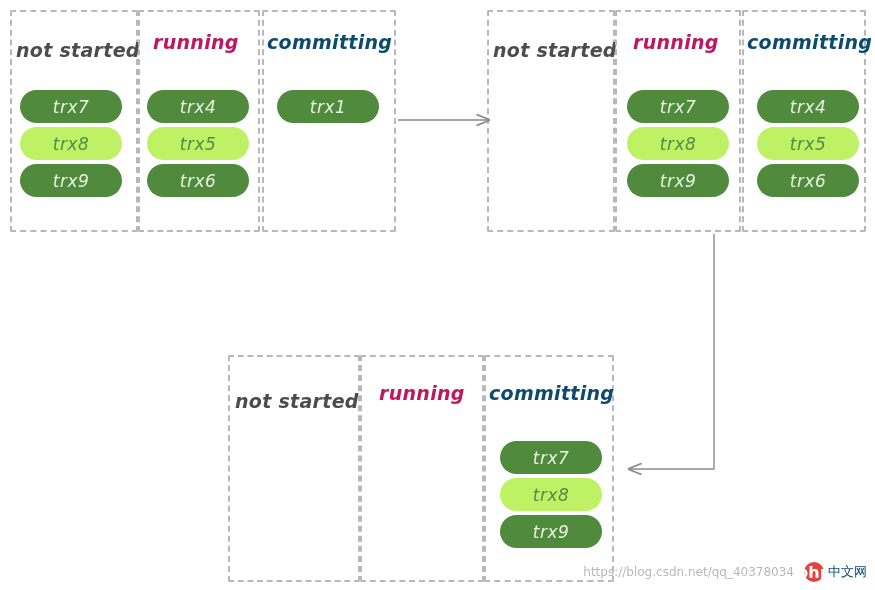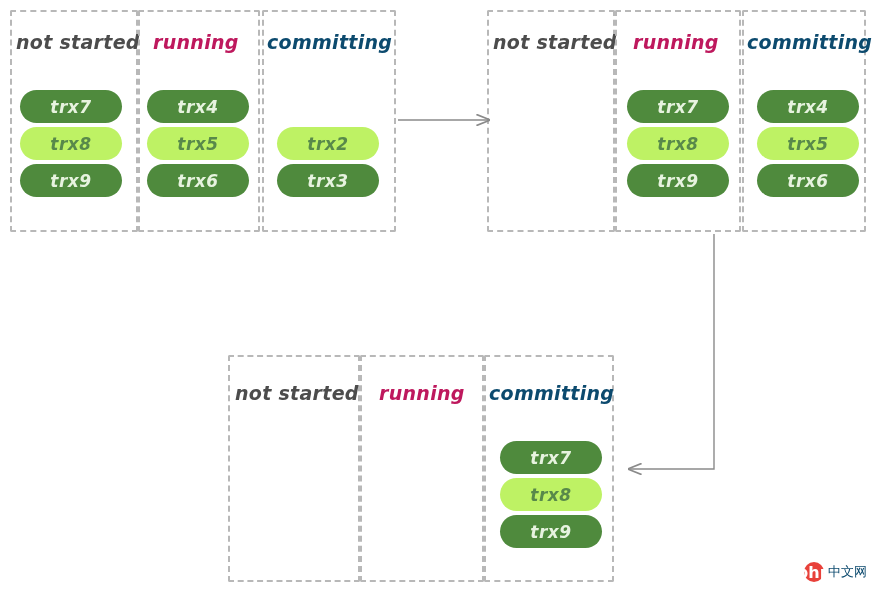--- a/index.html
+++ b/index.html
@@ -28,35 +28,35 @@
   }
   .col-label {
     position: absolute;
     font-family: "DejaVu Sans", sans-serif;
     font-size: 19px;
     font-style: italic;
     font-weight: 600;
     white-space: nowrap;
     letter-spacing: 0.3px;
   }
-  .label-notstarted { color: #4c4c4c; }
+  .label-notstarted { color: #4c4c4c; margin-top: 8px; }
   .label-running { color: #be185d; }
   .label-committing { color: #0c4a6e; }
 
   .pill {
     position: absolute;
     width: 102px;
     height: 33px;
     border-radius: 17px;
     display: flex;
     align-items: center;
     justify-content: center;
     font-size: 17px;
     font-style: italic;
-    font-weight: 700;
+    font-weight: 400;
     letter-spacing: 0.5px;
     box-sizing: border-box;
   }
   .pill.dark {
     background: #4f8a3d;
     color: #e7f3df;
   }
   .pill.light {
     background: #bef264;
     color: #58894a;
@@ -121,22 +121,21 @@
   <div class="group" style="left:138px; top:10px; width:122px; height:222px;">
   </div>
   <div class="col-label label-running" style="left:153px; top:31px;">running</div>
   <div class="pill dark" style="left:147px; top:90px;">trx4</div>
   <div class="pill light" style="left:147px; top:127px;">trx5</div>
   <div class="pill dark" style="left:147px; top:164px;">trx6</div>
 
   <div class="group" style="left:262px; top:10px; width:134px; height:222px;">
   </div>
   <div class="col-label label-committing" style="left:267px; top:31px;">committing</div>
-  <div class="pill light" style="left:277px; top:127px;">trx2</div>
-  <div class="pill dark" style="left:277px; top:164px;">trx3</div>
+  <div class="pill dark" style="left:277px; top:90px;">trx1</div>
 
   <div class="group" style="left:487px; top:10px; width:128px; height:222px;">
   </div>
   <div class="col-label label-notstarted" style="left:493px; top:31px;">not started</div>
 
   <div class="group" style="left:615px; top:10px; width:126px; height:222px;">
   </div>
   <div class="col-label label-running" style="left:633px; top:31px;">running</div>
   <div class="pill dark" style="left:627px; top:90px;">trx7</div>
   <div class="pill light" style="left:627px; top:127px;">trx8</div>
@@ -172,19 +171,20 @@
     </defs>
     <g>
       <path d="M398,120 L489,120" fill="none" stroke="#8a8a8a" stroke-width="1.4" marker-end="url(#ah)"></path>
     </g>
     <g>
       <path d="M714,234 L714,469 L629,469" fill="none" stroke="#8a8a8a" stroke-width="1.4" marker-end="url(#ah)"></path>
     </g>
   </svg>
 
   <div class="watermark">
+    <span class="wm-url">https://blog.csdn.net/qq_40378034</span>
     <span class="wm-badge">
       <span class="wm-logo">php</span>
       <span class="wm-cn">中文网</span>
     </span>
   </div>
 
 </div>
 
 </body></html>

